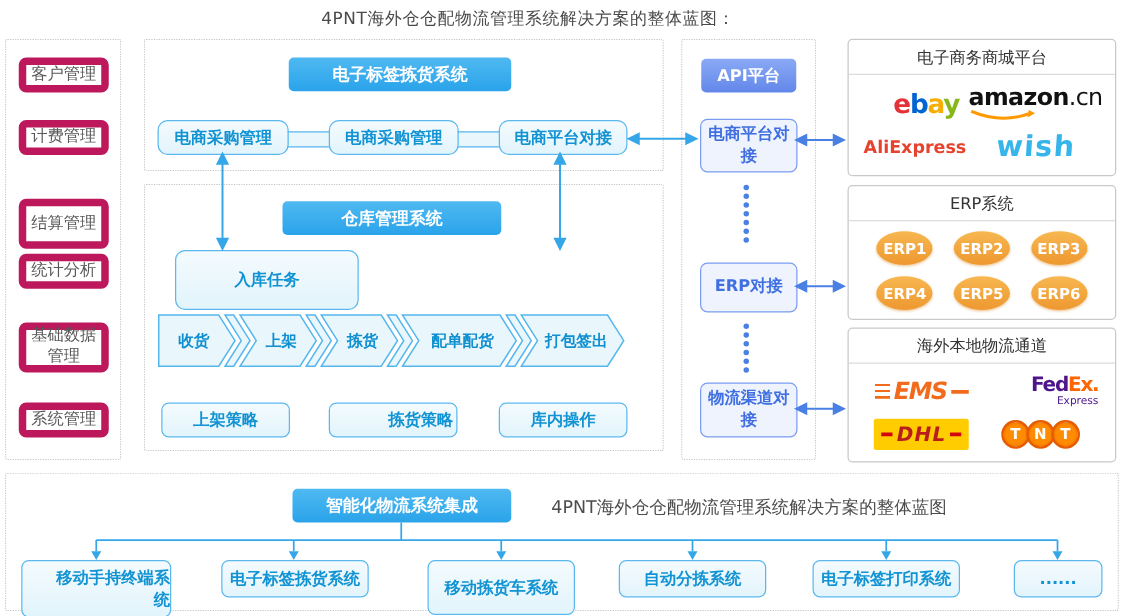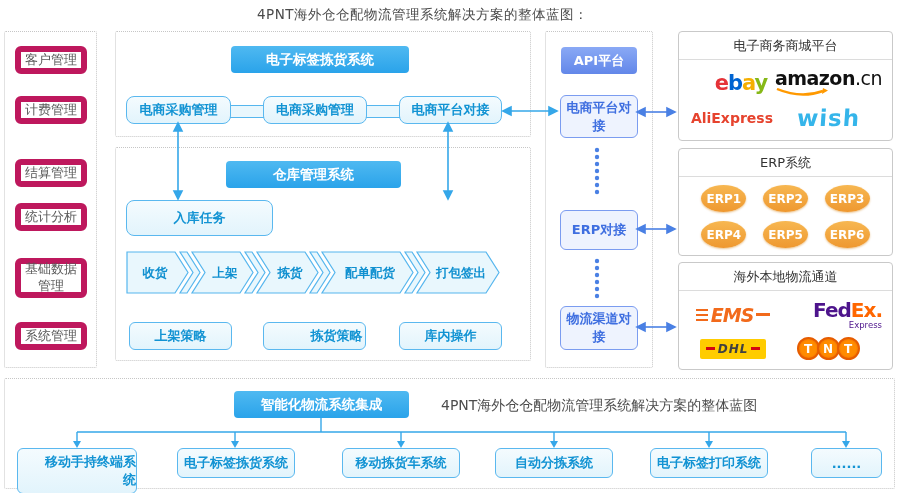--- a/index.html
+++ b/index.html
@@ -53,25 +53,25 @@
   .logo-amazon .word { font-size:19px; font-weight:bold; color:#111; letter-spacing:-.5px; }
   .logo-amazon .tld { font-weight:normal; }
   .logo-ali { font-size:14px; font-weight:600; color:#e6432e; }
   .logo-wish { font-size:23px; font-weight:800; color:#35b5ea; letter-spacing:1px; transform:skewX(-4deg); }
   .logo-ems { display:flex; align-items:center; gap:3px; }
   .logo-ems b { font-style:italic; font-weight:900; font-size:19px; color:#f26a1b; letter-spacing:-1px; }
   .ems-bars { width:12px; height:12px;
     background:repeating-linear-gradient(180deg,#f26a1b 0 2px,transparent 2px 5px); }
   .ems-dash { width:14px; height:3px; background:#f26a1b; }
   .logo-fedex { display:flex; flex-direction:column; align-items:flex-end; line-height:1; }
-  .logo-fedex .main { font-size:20px; font-weight:bold; letter-spacing:-1px;margin-left:36px; }
+  .logo-fedex .main { font-size:16px; font-weight:bold; letter-spacing:-1px;margin-left:36px; }
   .logo-fedex .fed { color:#4d148c; } .logo-fedex .ex { color:#ff6600; }
   .logo-fedex .sub { font-size:8.5px; color:#4d148c; margin-top:1px; }
   .logo-dhl { background:#ffcc00; padding:3px 6px; border-radius:2px; display:flex; align-items:center; gap:3px; }
-  .logo-dhl b { color:#404040; font-style:italic; font-weight:900; font-size:12px; letter-spacing:1px; }
+  .logo-dhl b { color:#b91c1c; font-style:italic; font-weight:900; font-size:16px; letter-spacing:1px; }
   .dhl-dash { width:9px; height:3px; background:#d40511; }
   .logo-tnt { display:flex; }
   .logo-tnt span { width:23px; height:23px; border-radius:50%; background:radial-gradient(circle,#ff8c00 55%,#e65c00 100%);
     border:2px solid #e65c00; color:#fff; font-weight:900; font-size:12px; display:flex; align-items:center;
     justify-content:center; margin-left:-3px; }
 
   .bottom-caption { position:absolute; font-size:14px; color:#4c4c4c; white-space:nowrap; }
 
   svg.overlay { position:absolute; left:0; top:0; pointer-events:none; z-index:5; }
   svg.chevrons text { font-size:12.5px; font-weight:bold; fill:#1090d0;
@@ -80,38 +80,38 @@
 </head>
 <body>
 
 <div id="stage">
 
   <div class="page-title">4PNT海外仓仓配物流管理系统解决方案的整体蓝图：</div>
 
   <div class="dashed-box" style="left:4px;top:31px;width:93px;height:337px;">
     <div class="gray-box" style="position:absolute;left:10px;top:14px;width:72px;height:28px;">客户管理</div>
     <div class="gray-box" style="position:absolute;left:10px;top:64px;width:72px;height:28px;">计费管理</div>
-    <div class="gray-box" style="position:absolute;left:10px;top:127px;width:72px;height:28px;">结算管理</div>
+    <div class="gray-box" style="position:absolute;left:10px;top:127px;width:72px;height:40px;">结算管理</div>
     <div class="gray-box" style="position:absolute;left:10px;top:171px;width:72px;height:28px;">统计分析</div>
     <div class="gray-box" style="position:absolute;left:10px;top:290px;width:72px;height:28px;">系统管理</div>
     <div class="gray-box" style="position:absolute;left:10px;top:226px;width:72px;height:40px;">基础数据管理</div>
   </div>
 
   <div class="dashed-box" style="left:115px;top:31px;width:416px;height:106px;">
     <div class="blue-header" style="left:115px;top:14px;width:178px;height:27px;">电子标签拣货系统</div>
     <div class="h-bar" style="left:109px;top:73px;width:44px;height:13px;"></div>
     <div class="h-bar" style="left:245px;top:73px;width:44px;height:13px;"></div>
     <div class="lightblue-box" style="left:10px;top:64px;width:105px;height:28px;">电商采购管理</div>
     <div class="lightblue-box" style="left:147px;top:64px;width:104px;height:28px;">电商采购管理</div>
     <div class="lightblue-box" style="left:283px;top:64px;width:103px;height:28px;">电商平台对接</div>
   </div>
 
   <div class="dashed-box" style="left:115px;top:147px;width:416px;height:214px;">
     <div class="blue-header" style="left:110px;top:13px;width:175px;height:27px;">仓库管理系统</div>
-    <div class="lightblue-box" style="left:10px;top:52px;width:147px;height:36px;">入库任务</div>
+    <div class="lightblue-box" style="left:24px;top:52px;width:147px;height:48px;">入库任务</div>
 
     <svg class="chevrons" style="position:absolute;left:9px;top:103px;" width="376" height="43" viewBox="0 0 376 43">
       <g fill="#e9f7fd" stroke="#56b6ee" stroke-width="1.2">
         <path d="M2,1 H50 L63,21.5 L50,42 H2 Z"></path>
         <path d="M55,1 L62,1 L75,21.5 L62,42 L55,42 L68,21.5 Z"></path>
         <path d="M67,1 H115 L128,21.5 L115,42 H67 L80,21.5 Z"></path>
         <path d="M120,1 L127,1 L140,21.5 L127,42 L120,42 L133,21.5 Z"></path>
         <path d="M132,1 H180 L193,21.5 L180,42 H132 L145,21.5 Z"></path>
         <path d="M185,1 L192,1 L205,21.5 L192,42 L185,42 L198,21.5 Z"></path>
         <path d="M197,1 H275 L288,21.5 L275,42 H197 L210,21.5 Z"></path>
@@ -210,21 +210,21 @@
           <path d="M226,62 h8 l-4,7 Z"></path>
           <path d="M392,62 h8 l-4,7 Z"></path>
         <path d="M545,62 h8 l-4,7 Z"></path>
           <path d="M700,62 h8 l-4,7 Z"></path>
           <path d="M837,62 h8 l-4,7 Z"></path>
       </g>
     </svg>
 
     <div class="lightblue-box small-r" style="left:12px;top:69px;width:120px;height:46px;padding-left:22px;">移动手持终端系统</div>
     <div class="lightblue-box small-r" style="left:172px;top:69px;width:118px;height:30px;">电子标签拣货系统</div>
-    <div class="lightblue-box small-r" style="left:337px;top:69px;width:118px;height:30px;">移动拣货车系统</div>
+    <div class="lightblue-box small-r" style="left:337px;top:69px;width:118px;height:44px;">移动拣货车系统</div>
     <div class="lightblue-box small-r" style="left:490px;top:69px;width:118px;height:30px;">自动分拣系统</div>
     <div class="lightblue-box small-r" style="left:645px;top:69px;width:118px;height:30px;">电子标签打印系统</div>
     <div class="lightblue-box small-r" style="left:806px;top:69px;width:71px;height:30px;">......</div>
   </div>
 
   <svg class="overlay" width="899" height="493">
 
     <g stroke="#35a7e9" stroke-width="1.6" fill="#35a7e9">
       <line x1="178" y1="130" x2="178" y2="192"></line>
       <path d="M174,131 h8 l-4,-8 Z"></path>

